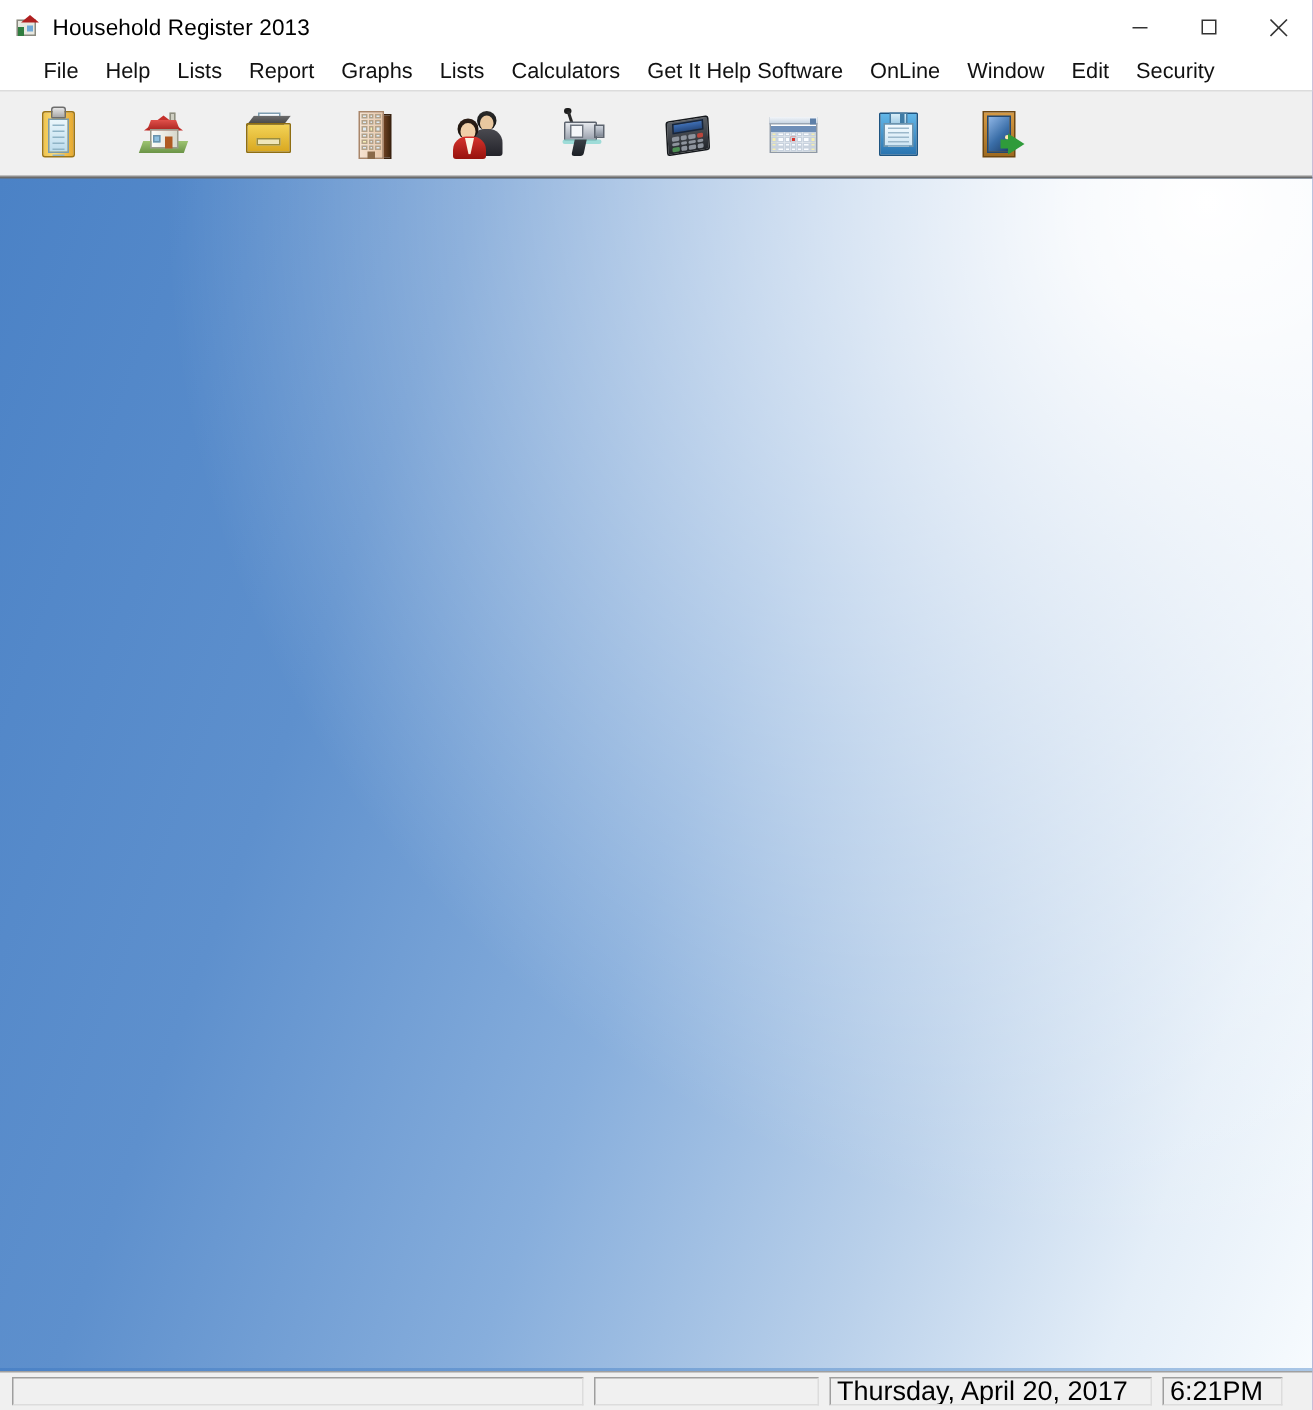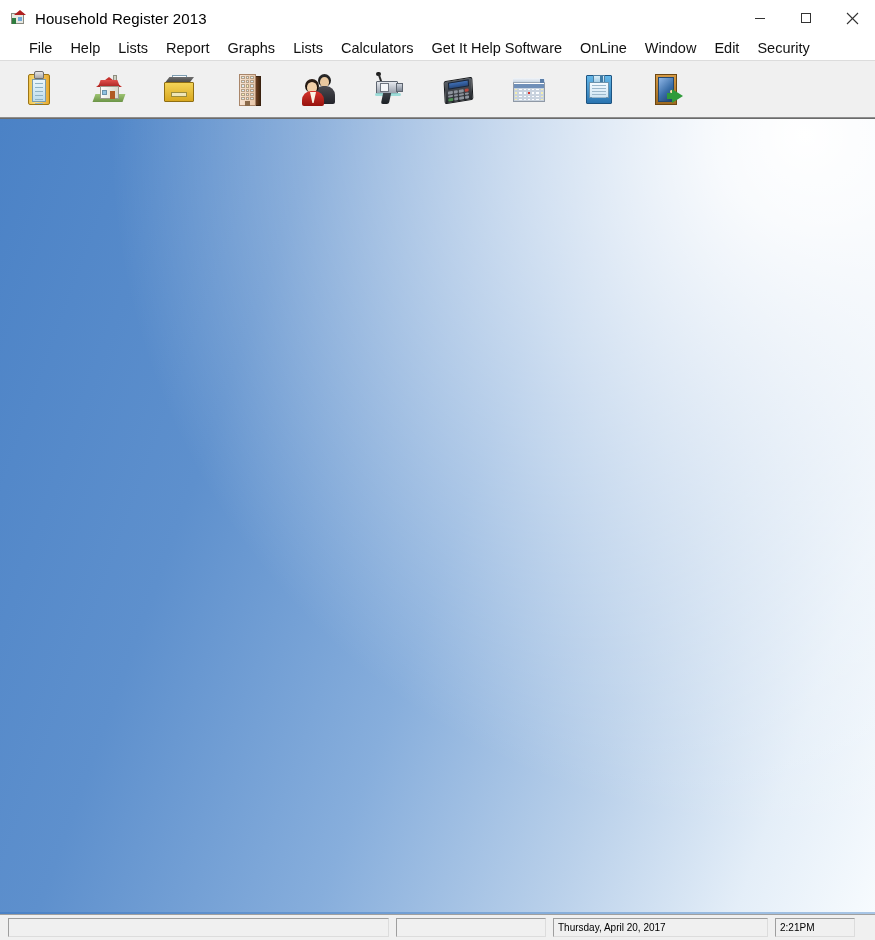--- a/index.html
+++ b/index.html
@@ -525,21 +525,21 @@
   }
   .sb-panel {
     height: 19px;
     background: #f0f0f0;
     border: 1px solid #9e9e9e;
     border-right-color: #dcdcdc;
     border-bottom-color: #dcdcdc;
     display: flex;
     align-items: center;
     padding: 0 4px;
-    font-size: 10px;
+    font-size: 18px;
     color: #000000;
     white-space: nowrap;
     overflow: hidden;
   }
   #sb-message   { flex: 0 0 381px; }
   #sb-secondary { flex: 0 0 150px; }
   #sb-date      { flex: 0 0 215px; }
   #sb-time      { flex: 0 0 80px; }
 </style>
 </head>
@@ -767,16 +767,16 @@
     </div>
 
   </div>
 
   <div id="client-area"></div>
 
   <div id="status-bar">
     <div class="sb-panel" id="sb-message"></div>
     <div class="sb-panel" id="sb-secondary"></div>
     <div class="sb-panel" id="sb-date">Thursday, April 20, 2017</div>
-    <div class="sb-panel" id="sb-time">2:21PM</div>
+    <div class="sb-panel" id="sb-time">6:21PM</div>
   </div>
 
 </div>
 
 </body></html>

